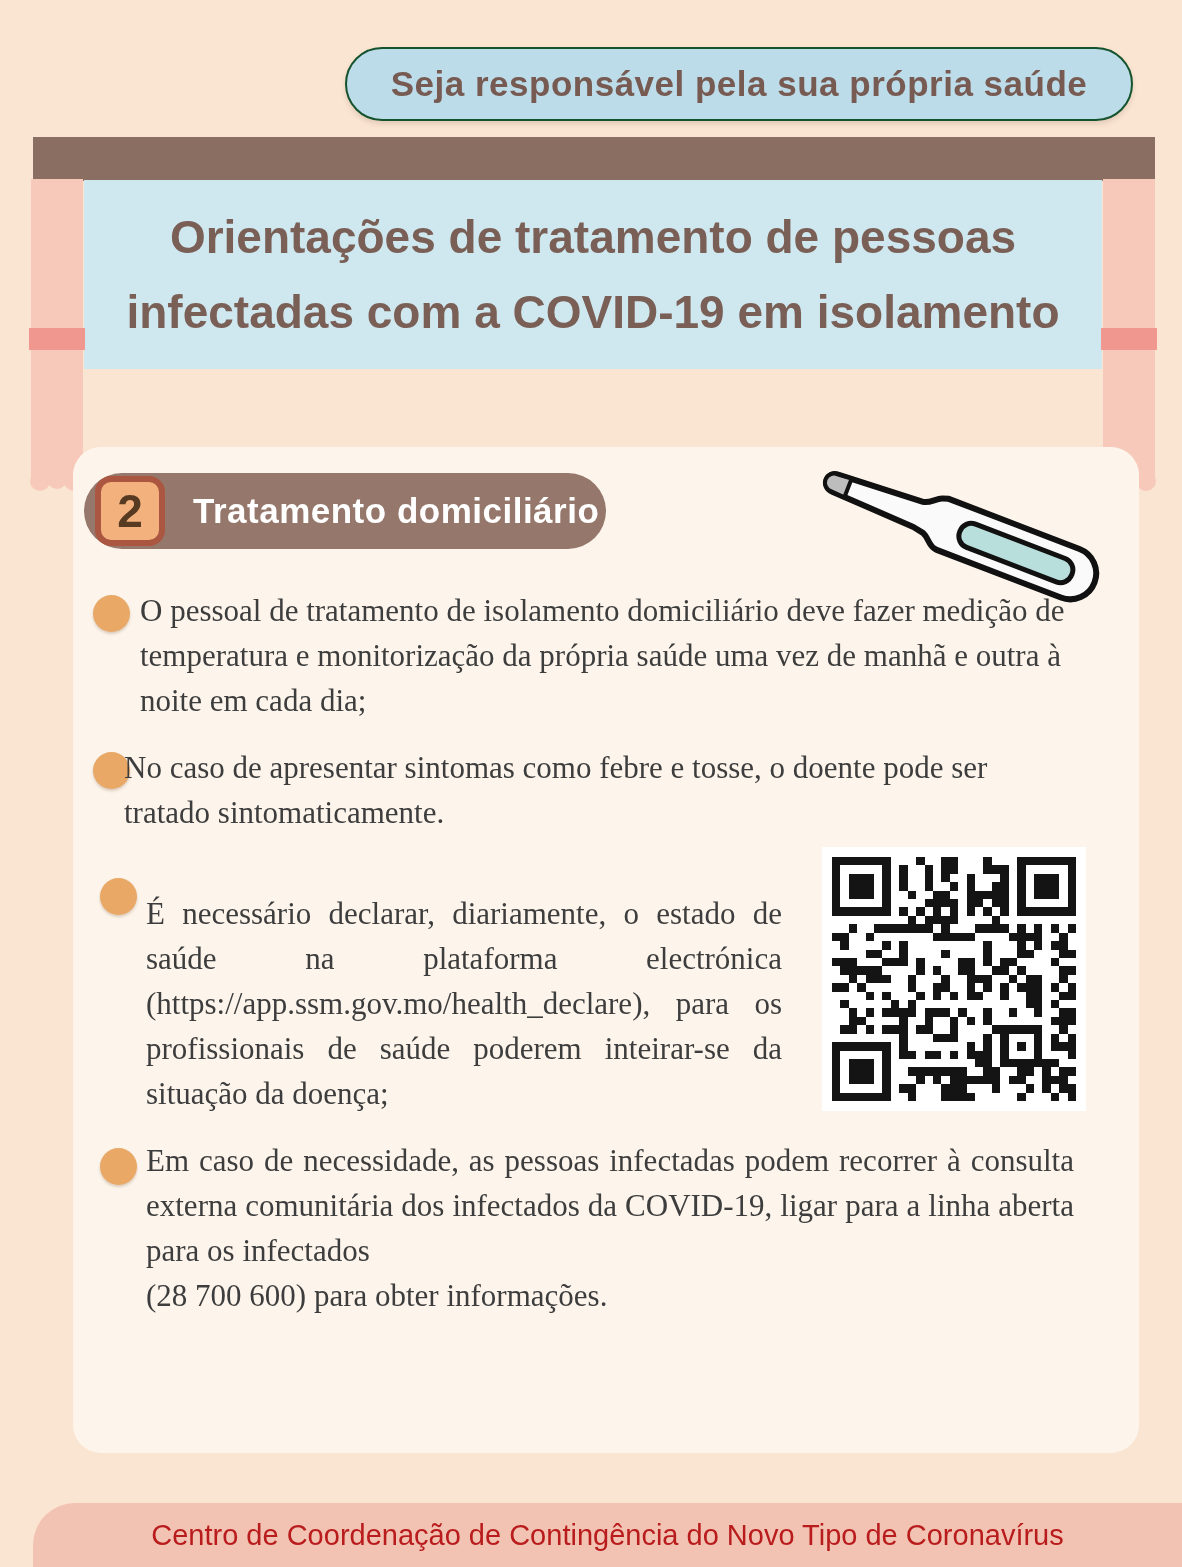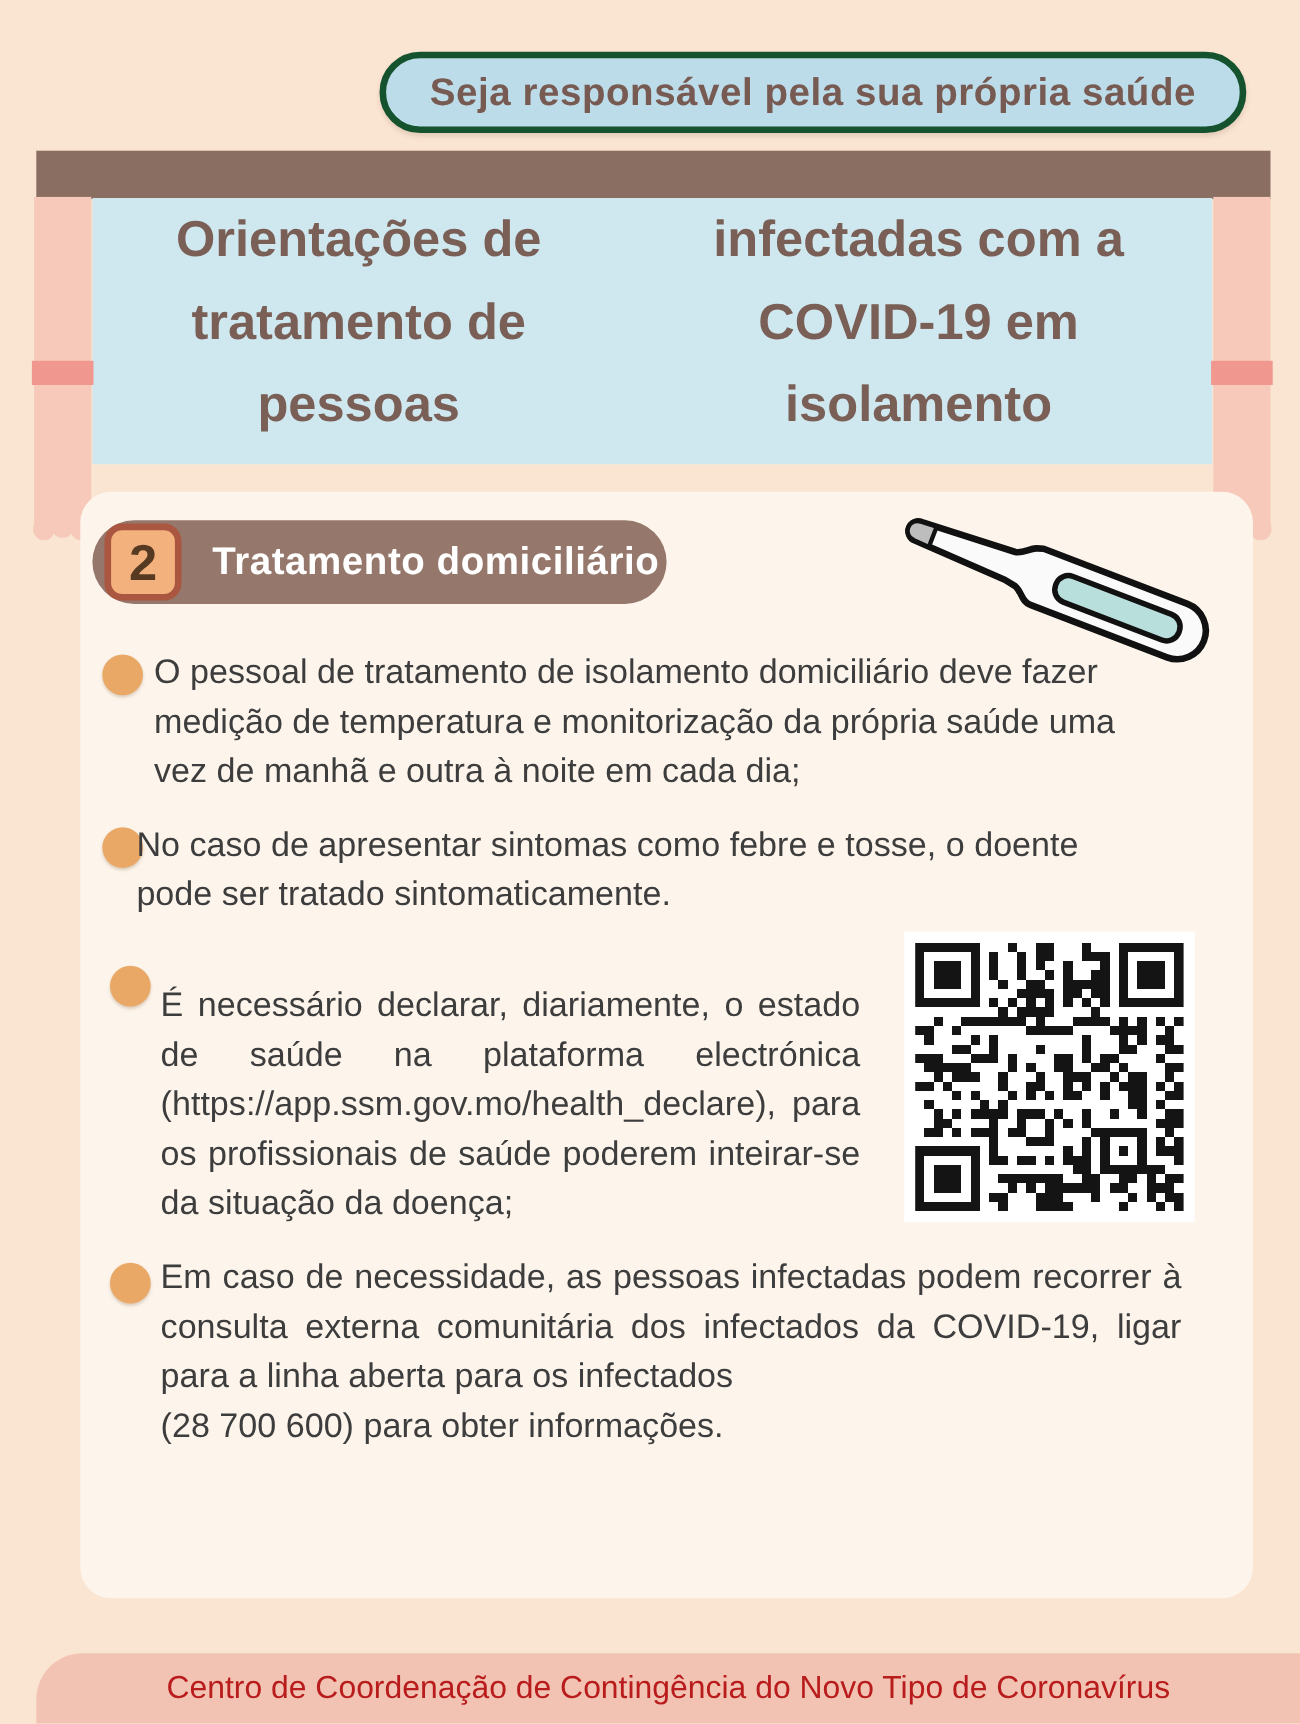--- a/index.html
+++ b/index.html
@@ -1,30 +1,30 @@
 <!DOCTYPE html>
 <html><head>
 <meta charset="utf-8">
 <style>
   html,body{margin:0;padding:0;background:#fae5d2;}
   .canvas{position:relative;width:1182px;height:1567px;background:#fae5d2;overflow:hidden;
           font-family:"Liberation Sans",sans-serif;margin:0 auto;}
 
   
   .banner-pill{position:absolute;left:345px;top:47px;width:788px;height:74px;box-sizing:border-box;
-    background:#bddcea;border:6px solid #14532d;border-radius:40px;display:flex;align-items:center;justify-content:center;
+    background:#bddcea;border:2px solid #14532d;border-radius:40px;display:flex;align-items:center;justify-content:center;
     box-shadow:0 3px 5px rgba(120,90,70,.18);}
   .banner-pill span{font-weight:bold;font-size:35px;color:#775a51;letter-spacing:.5px;}
 
   
   .rod{position:absolute;left:33px;top:137px;width:1122px;height:44px;background:#8b6e62;}
 
   
-  .title-box{position:absolute;left:84px;top:180px;width:1018px;height:242px;background:#cfe8ef;
-    display:flex;flex-direction:row;justify-content:center;text-align:center;}
+  .title-box{position:absolute;left:84px;top:180px;width:1018px;height:189px;background:#cfe8ef;
+    display:flex;flex-direction:column;justify-content:center;text-align:center;}
   .title-box .line{font-weight:bold;font-size:46px;line-height:75px;color:#7a5f56;}
 
   
   .curtain{position:absolute;top:179px;width:52px;height:302px;background:#f7c9ba;}
   .curtain.left{left:31px;}
   .curtain.right{left:1103px;}
   .curtain .lobe{position:absolute;bottom:-10px;width:20px;height:20px;border-radius:50%;background:#f7c9ba;}
   .curtain .lobe.l1{left:-1px;} .curtain .lobe.l2{left:16px;bottom:-8px;} .curtain .lobe.l3{left:33px;}
   .curtain .tie{position:absolute;left:-2px;top:149px;width:56px;height:22px;background:#f0988f;}
 
@@ -38,21 +38,21 @@
     border-radius:16px;display:flex;align-items:center;justify-content:center;
     font-weight:bold;font-size:46px;color:#573a22;}
   .section-label{margin-left:28px;font-weight:bold;font-size:35px;color:#ffffff;letter-spacing:.5px;}
 
   
   .thermo{position:absolute;left:818px;top:448px;width:340px;height:160px;}
 
   
   .bullet{position:absolute;}
   .dot{position:absolute;width:37px;height:37px;border-radius:50%;background:#e9a865;box-shadow:0 2px 3px rgba(120,80,40,.25);}
-  .txt{position:absolute;font-size:31px;line-height:45px;color:#3d3d3d;white-space:pre-line;}
+  .txt{position:absolute;font-size:31px;line-height:45px;color:#3d3d3d;white-space:pre-line;font-family:Liberation Serif, serif;}
   .justify{text-align:justify;}
 
   .b1 .dot{left:93px;top:595px;} .b1 .txt{left:140px;top:588px;width:930px;}
   .b2 .dot{left:93px;top:752px;} .b2 .txt{left:124px;top:745px;width:930px;}
   .b3 .dot{left:100px;top:878px;} .b3 .txt{left:146px;top:891px;width:636px;}
   .b4 .dot{left:100px;top:1148px;} .b4 .txt{left:146px;top:1138px;width:928px;}
 
   
   .qr{position:absolute;left:822px;top:847px;width:264px;height:264px;background:#ffffff;
       display:flex;align-items:center;justify-content:center;}

